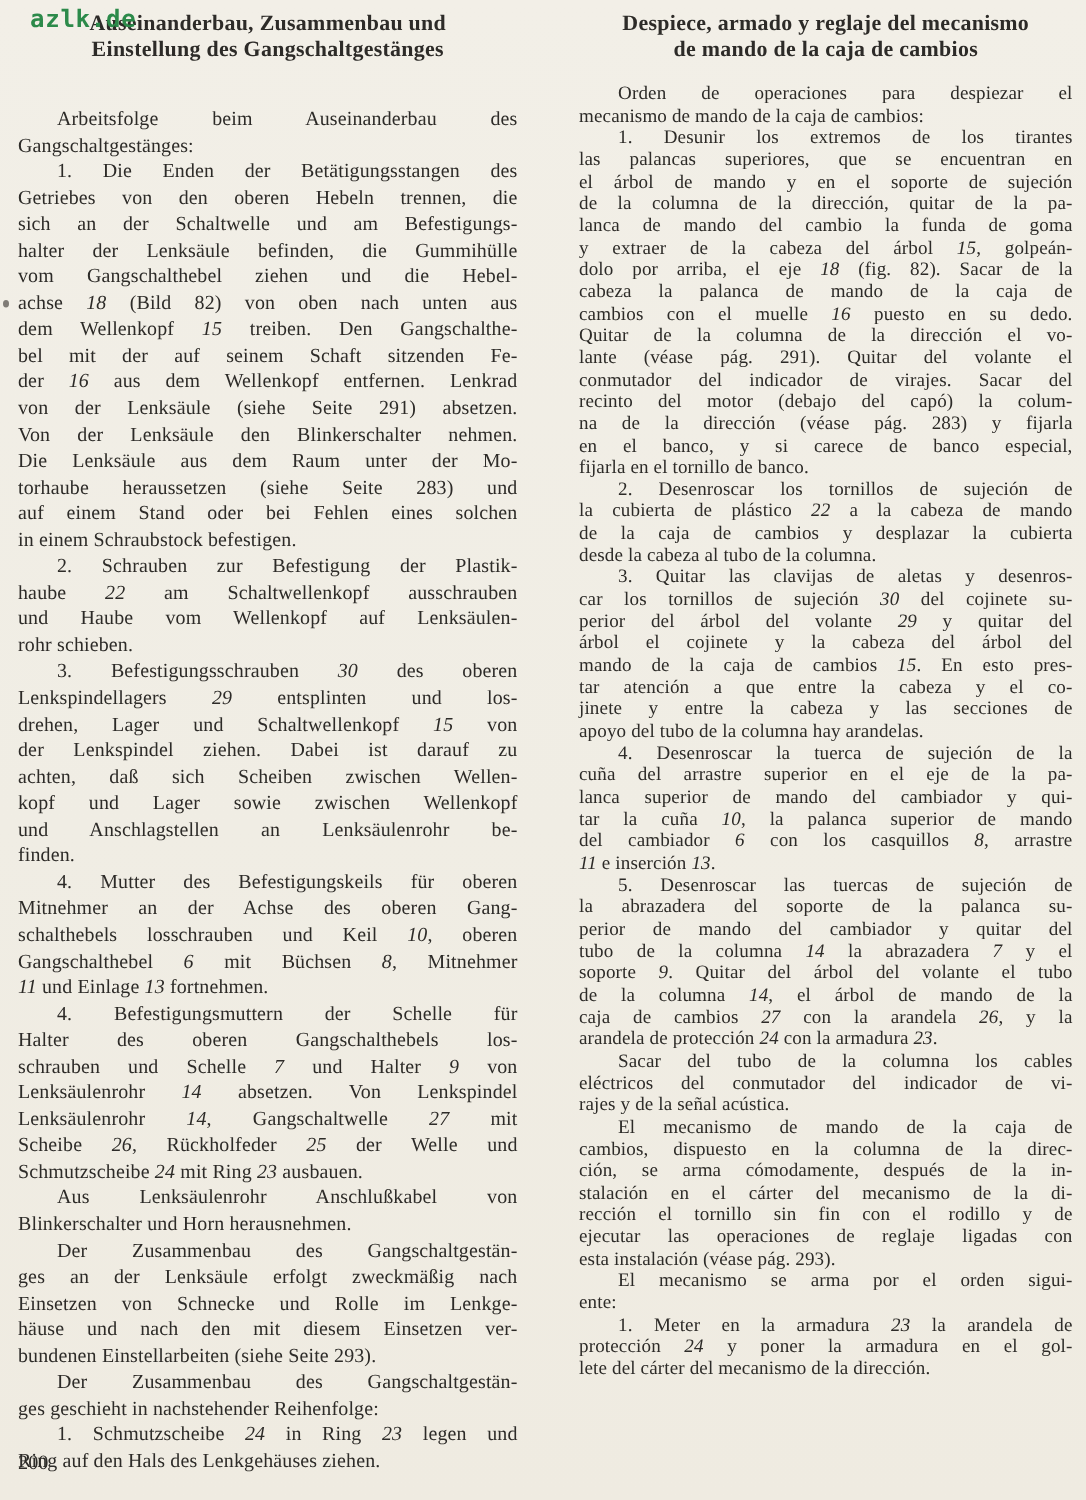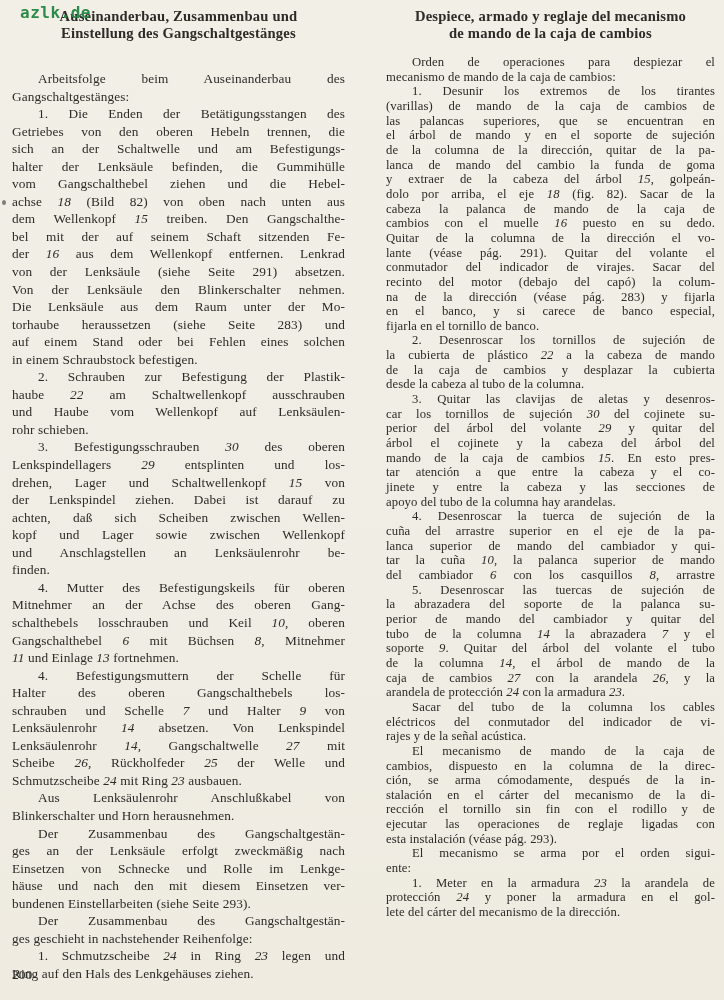--- a/index.html
+++ b/index.html
@@ -122,21 +122,20 @@
 
 <section class="col col-es">
   <h2 class="heading">
       <div>Despiece, armado y reglaje del mecanismo</div>
       <div>de mando de la caja de cambios</div>
     </h2>
   <div class="body">
       <div class="line first">Orden de operaciones para despiezar el</div>
       <div class="line last">mecanismo de mando de la caja de cambios:</div>
       <div class="line first">1. Desunir los extremos de los tirantes</div>
-      <div class="line">(varillas) de mando de la caja de cambios de</div>
       <div class="line">las palancas superiores, que se encuentran en</div>
       <div class="line">el árbol de mando y en el soporte de sujeción</div>
       <div class="line">de la columna de la dirección, quitar de la pa-</div>
       <div class="line">lanca de mando del cambio la funda de goma</div>
       <div class="line">y extraer de la cabeza del árbol <i>15</i>, golpeán-</div>
       <div class="line">dolo por arriba, el eje <i>18</i> (fig. 82). Sacar de la</div>
       <div class="line">cabeza la palanca de mando de la caja de</div>
       <div class="line">cambios con el muelle <i>16</i> puesto en su dedo.</div>
       <div class="line">Quitar de la columna de la dirección el vo-</div>
       <div class="line">lante (véase pág. 291). Quitar del volante el</div>
@@ -155,20 +154,21 @@
       <div class="line">árbol el cojinete y la cabeza del árbol del</div>
       <div class="line">mando de la caja de cambios <i>15</i>. En esto pres-</div>
       <div class="line">tar atención a que entre la cabeza y el co-</div>
       <div class="line">jinete y entre la cabeza y las secciones de</div>
       <div class="line last">apoyo del tubo de la columna hay arandelas.</div>
       <div class="line first">4. Desenroscar la tuerca de sujeción de la</div>
       <div class="line">cuña del arrastre superior en el eje de la pa-</div>
       <div class="line">lanca superior de mando del cambiador y qui-</div>
       <div class="line">tar la cuña <i>10</i>, la palanca superior de mando</div>
       <div class="line">del cambiador <i>6</i> con los casquillos <i>8</i>, arrastre</div>
+      <div class="line last"><i>11</i> e inserción <i>13</i>.</div>
       <div class="line first">5. Desenroscar las tuercas de sujeción de</div>
       <div class="line">la abrazadera del soporte de la palanca su-</div>
       <div class="line">perior de mando del cambiador y quitar del</div>
       <div class="line">tubo de la columna <i>14</i> la abrazadera <i>7</i> y el</div>
       <div class="line">soporte <i>9</i>. Quitar del árbol del volante el tubo</div>
       <div class="line">de la columna <i>14</i>, el árbol de mando de la</div>
       <div class="line">caja de cambios <i>27</i> con la arandela <i>26</i>, y la</div>
       <div class="line last">arandela de protección <i>24</i> con la armadura <i>23</i>.</div>
       <div class="line first">Sacar del tubo de la columna los cables</div>
       <div class="line">eléctricos del conmutador del indicador de vi-</div>

